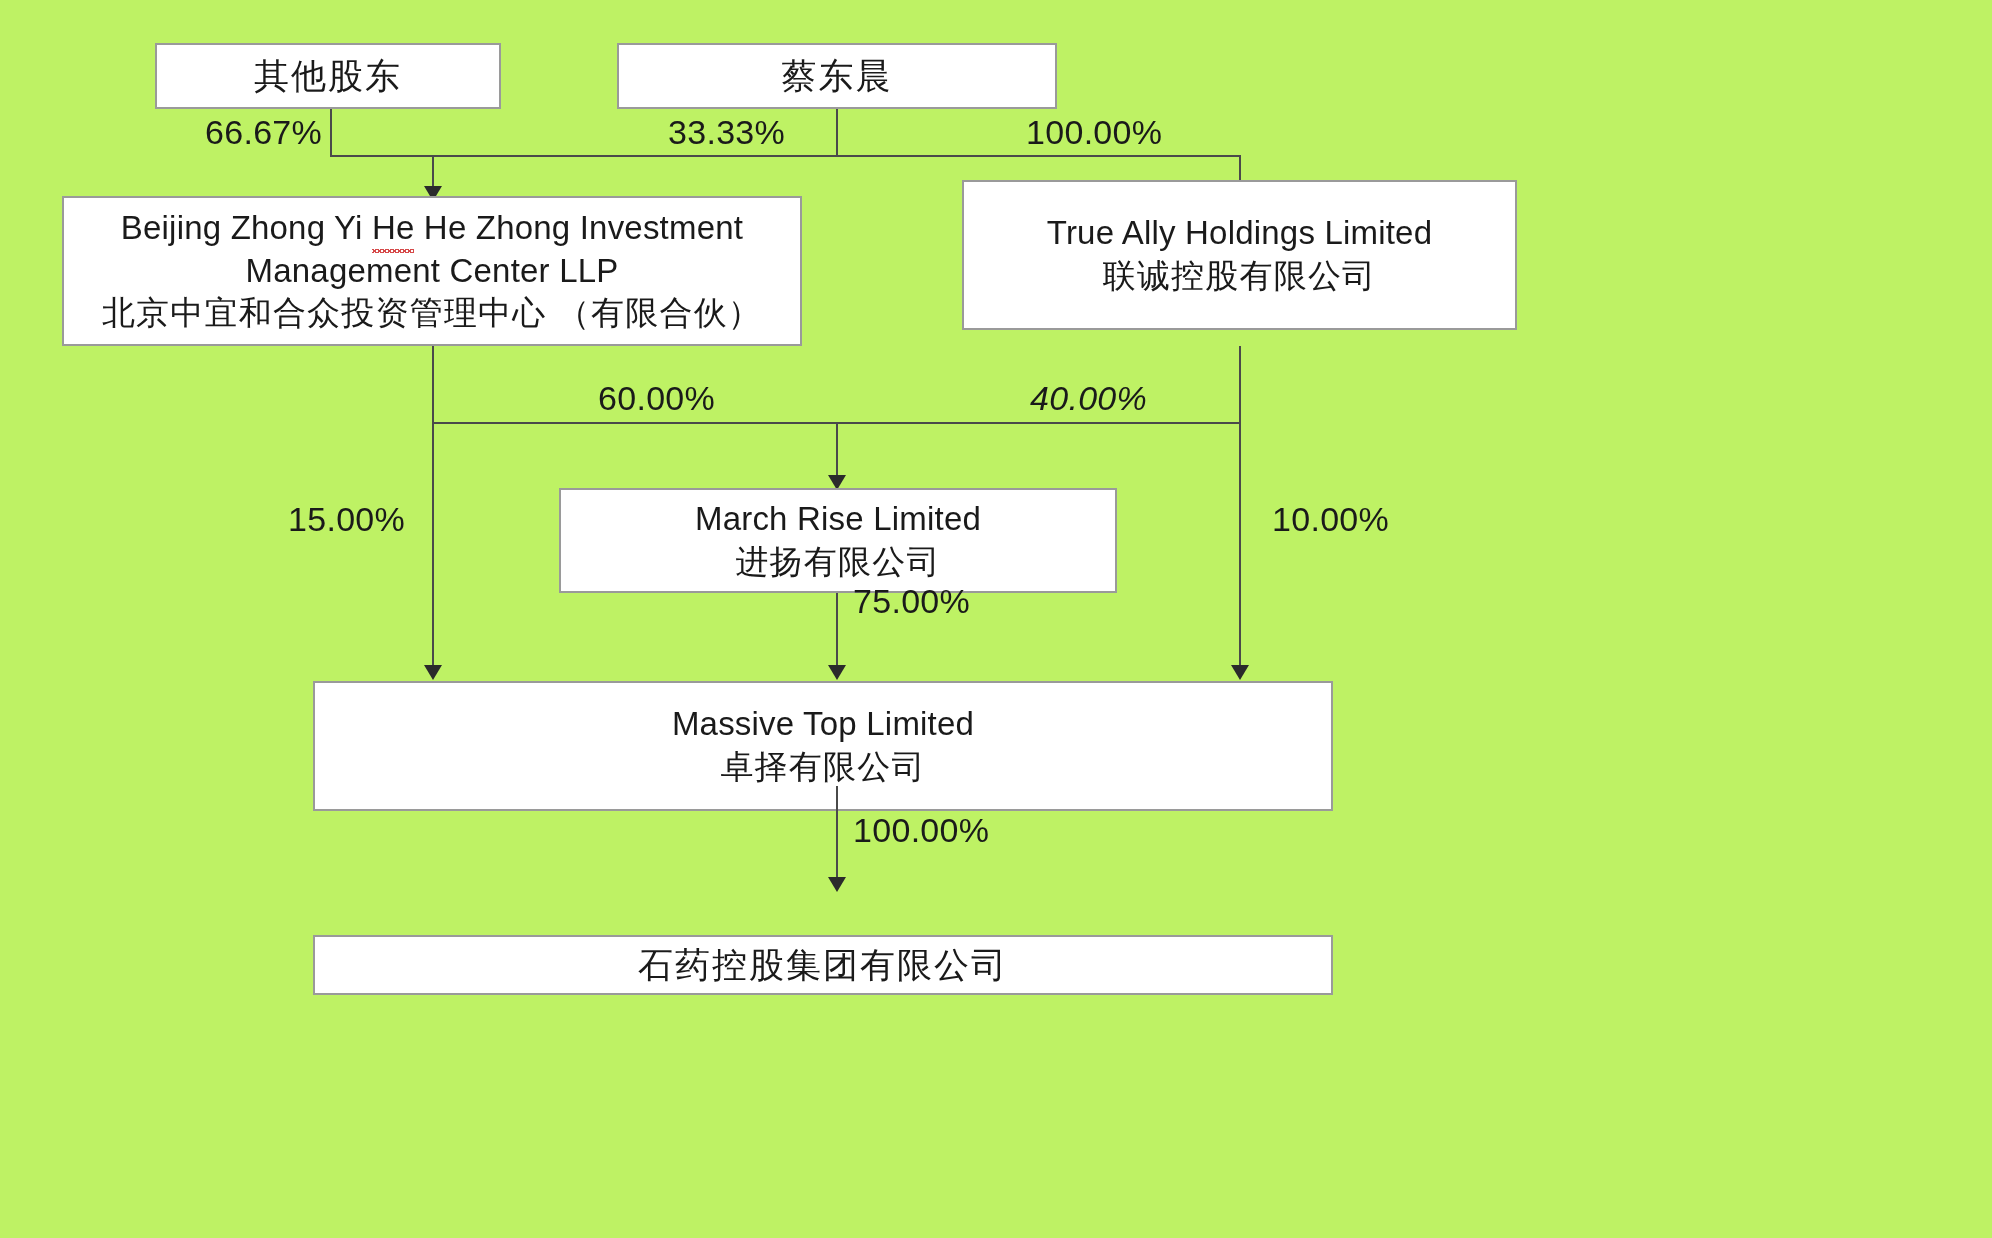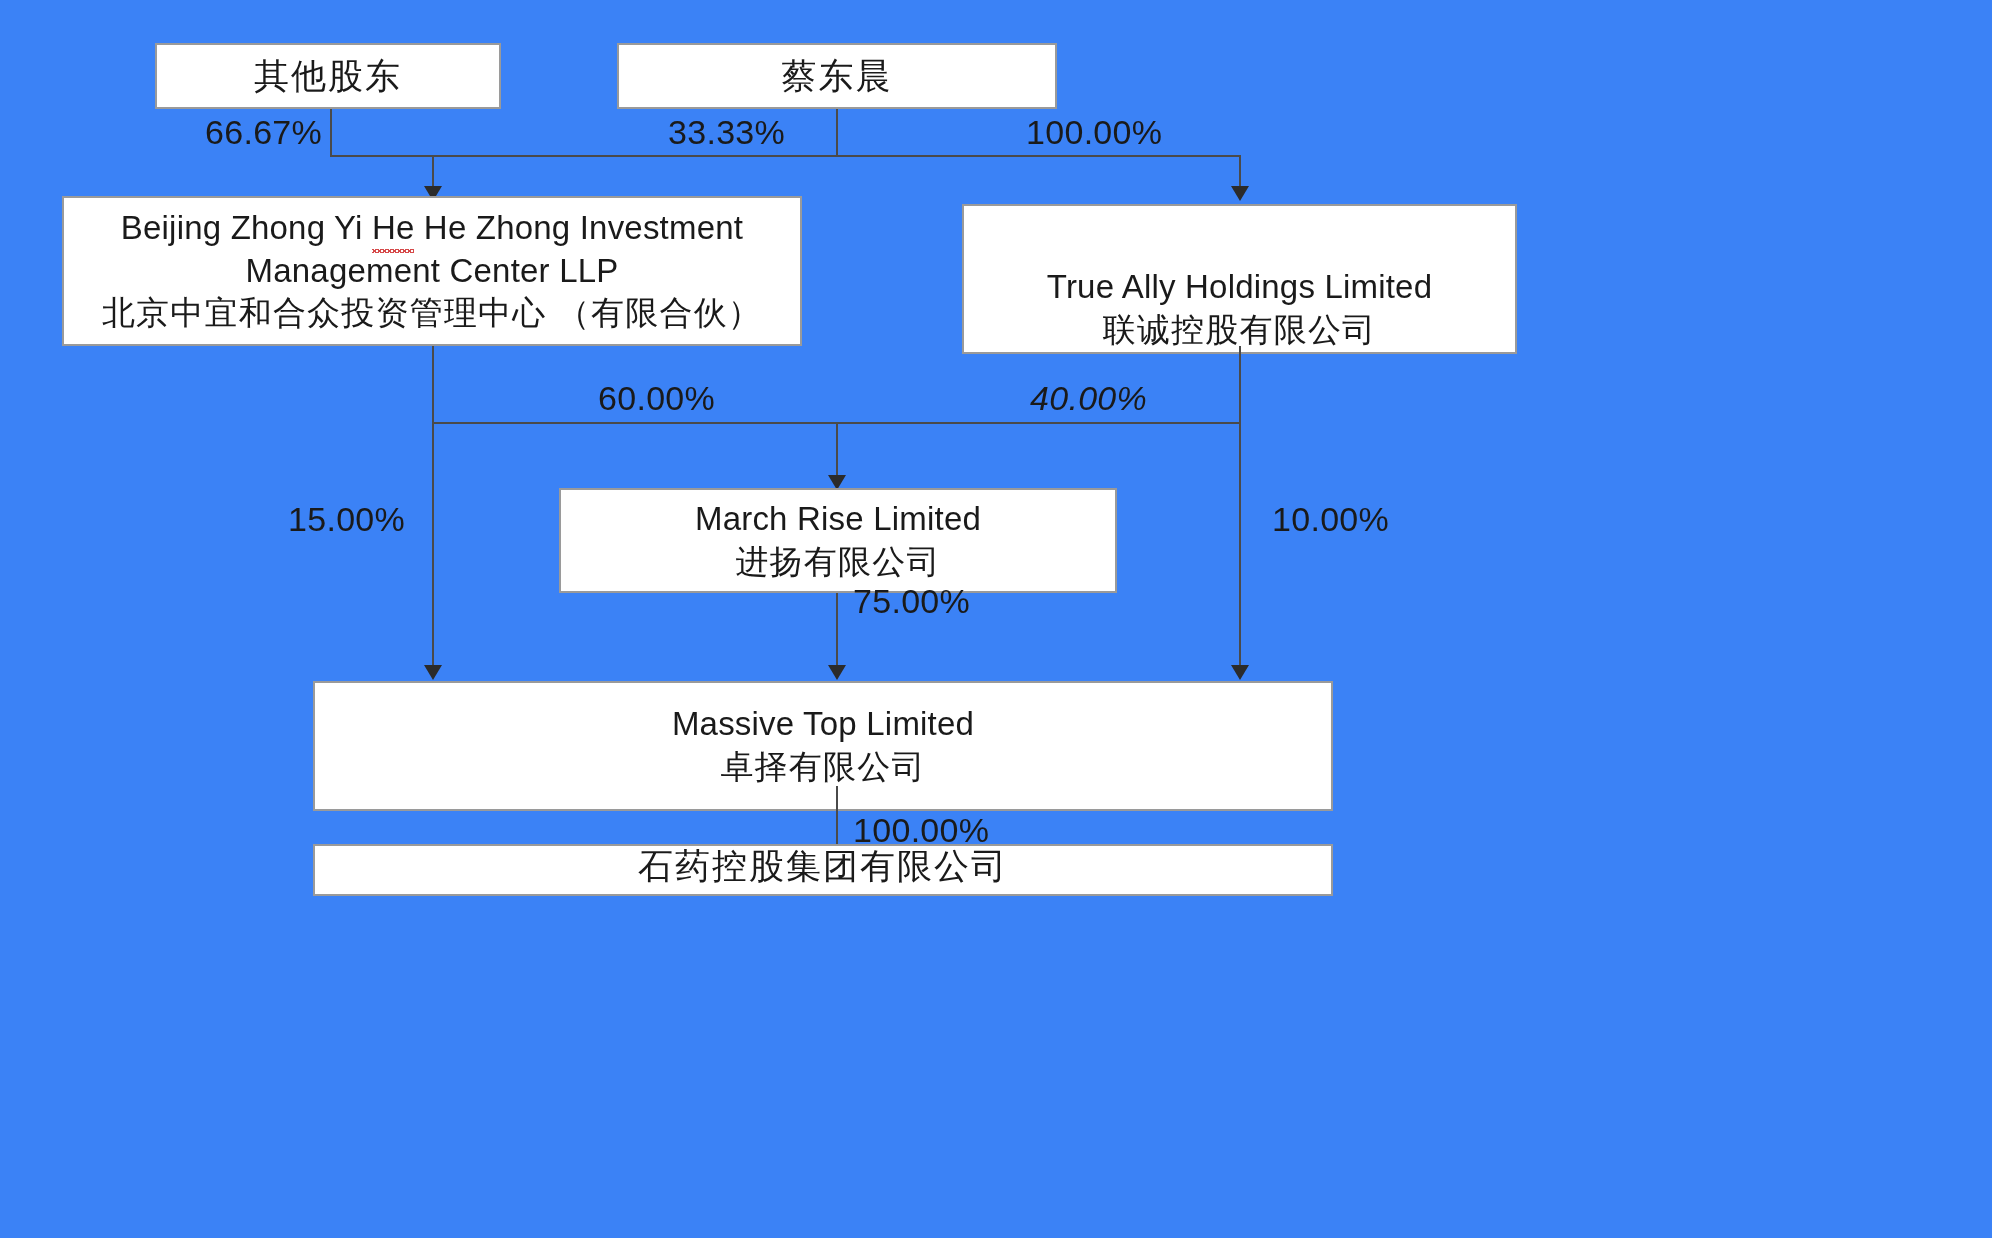--- a/index.html
+++ b/index.html
@@ -7,21 +7,21 @@
     padding: 0;
     background: #ffffff;
   }
   body {
     font-family: "Liberation Sans", "DejaVu Sans", sans-serif;
   }
   #canvas {
     position: relative;
     width: 1992px;
     height: 1238px;
-    background: #3b82f6;
+    background: #bef264;
     overflow: hidden;
   }
 
   
   .node {
     position: absolute;
     box-sizing: border-box;
     background: #ffffff;
     border: 2px solid #9a9a9a;
     display: flex;
@@ -119,21 +119,21 @@
   <div class="pct" style="left:1026px; top:113px;">100.00%</div>
 
   <div class="node" style="left:62px; top:196px; width:740px; height:150px;justify-content:center;">
     <span class="ln en">
       <span>Beijing Zhong Yi </span><span class="squiggle">He</span><span> He Zhong Investment</span>
     </span>
     <span class="ln en">Management Center LLP</span>
     <span class="ln cn">北京中宜和合众投资管理中心 （有限合伙）</span>
   </div>
 
-  <div class="node" style="left:962px; top:204px; width:555px; height:150px;justify-content:flex-end;">
+  <div class="node" style="left:962px; top:180px; width:555px; height:150px;">
     <span class="ln en">True Ally Holdings Limited</span>
     <span class="ln cn">联诚控股有限公司</span>
   </div>
 
   <div class="vline" style="left:432px; top:346px; height:76px;"></div>
 
   <div class="vline" style="left:1239px; top:346px; height:76px;"></div>
 
   <div class="hline" style="left:432px; top:422px; width:809px;"></div>
 
@@ -162,17 +162,17 @@
 
   <div class="node" style="left:313px; top:681px; width:1020px; height:130px;">
     <span class="ln en">Massive Top Limited</span>
     <span class="ln cn">卓择有限公司</span>
   </div>
 
   <div class="vline" style="left:836px; top:786px; height:93px;"></div>
   <div class="arrow" style="left:828px; top:877px;"></div>
   <div class="pct" style="left:853px; top:811px;">100.00%</div>
 
-  <div class="node" style="left:313px; top:844px; width:1020px; height:52px;font-family:Liberation Mono, monospace;">
+  <div class="node" style="left:313px; top:935px; width:1020px; height:60px;">
     <span class="ln cn-big">石药控股集团有限公司</span>
   </div>
 
 </div>
 
 </body></html>

